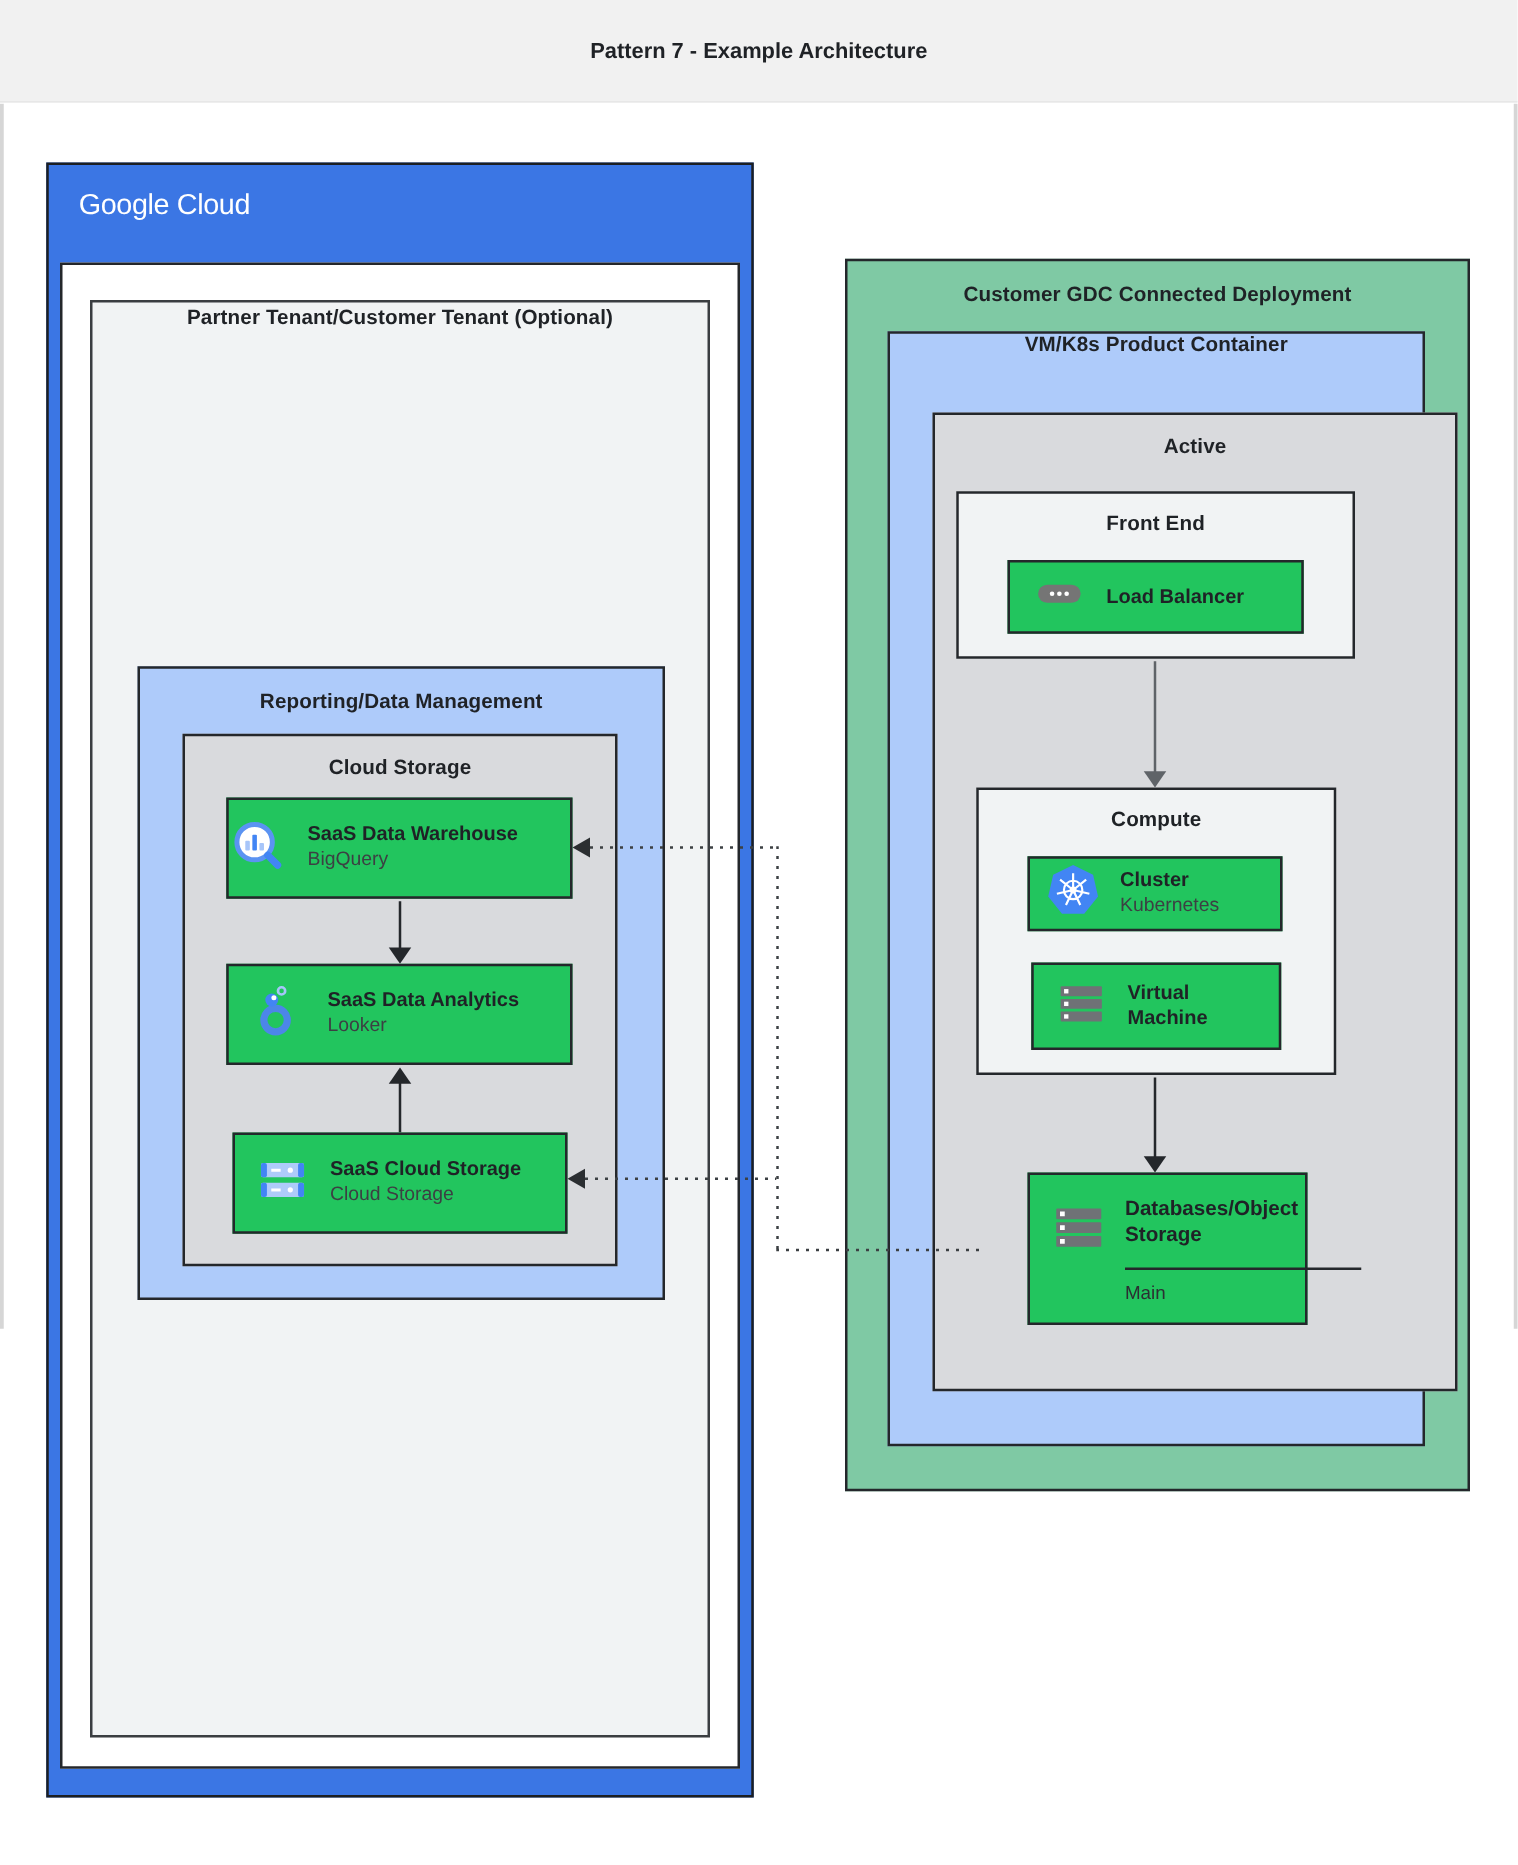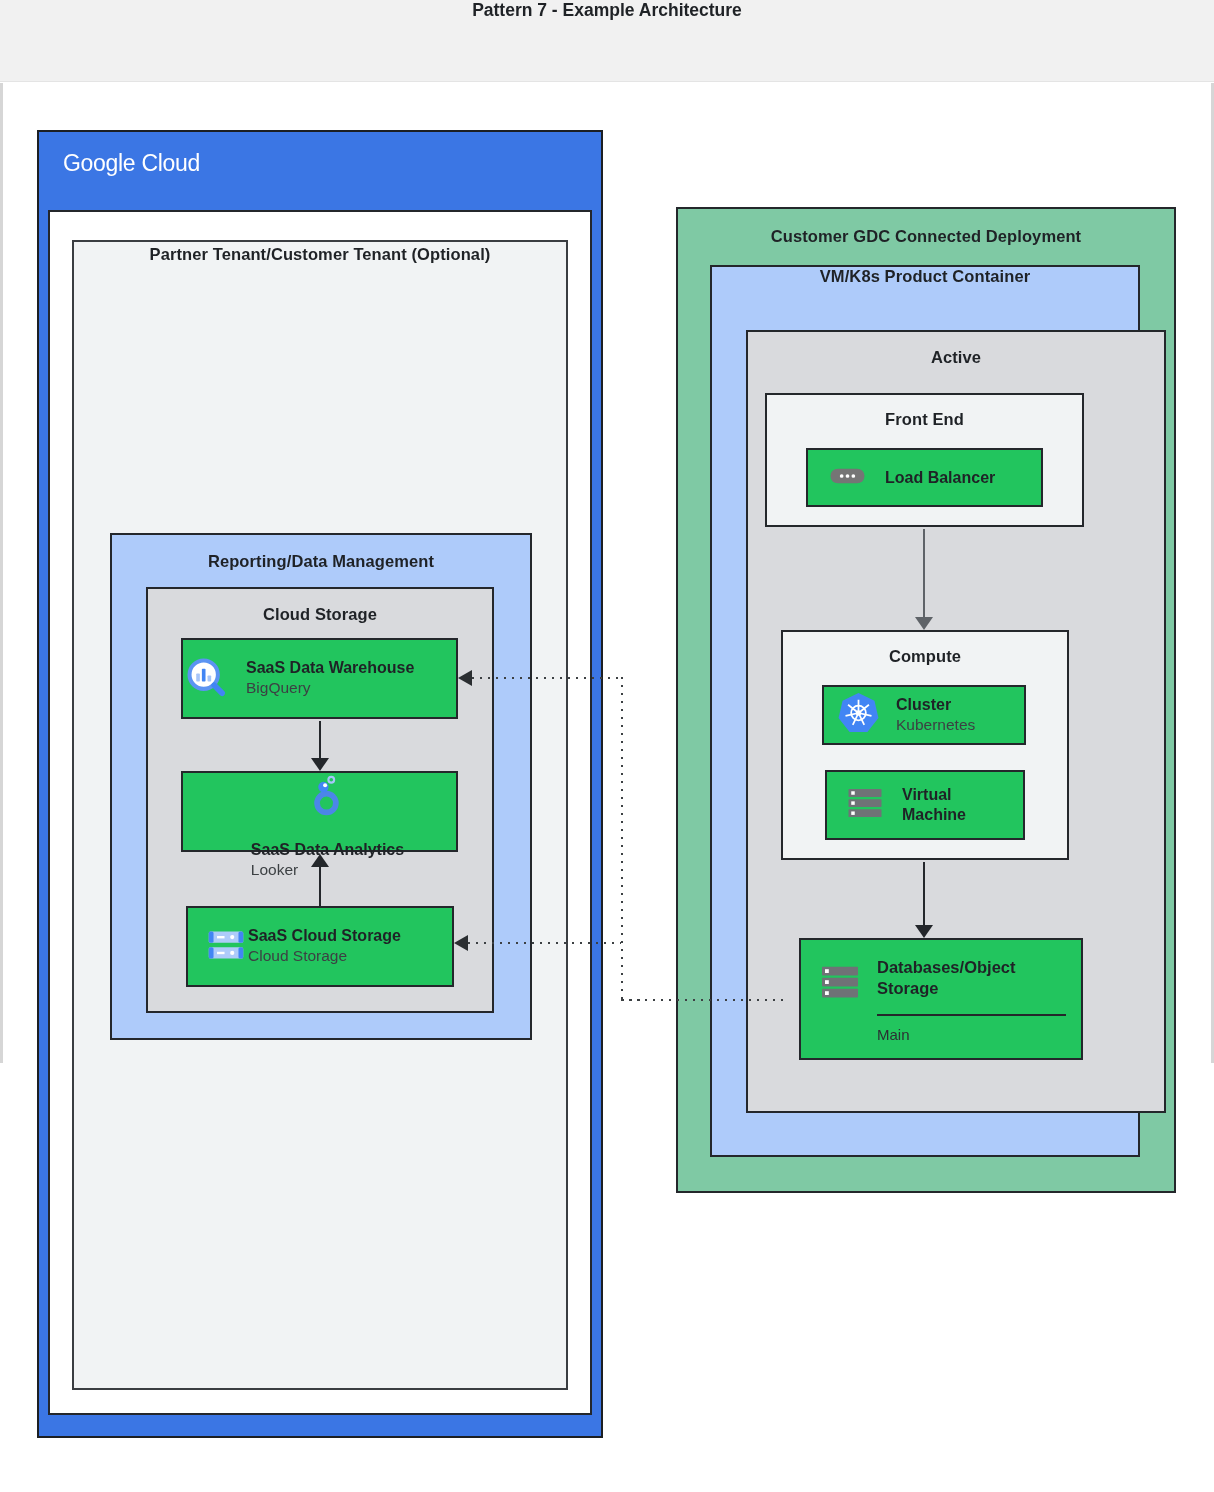--- a/index.html
+++ b/index.html
@@ -8,21 +8,21 @@
     width:1214px; height:1492px; position:relative; overflow:hidden;
     font-family:"Liberation Sans","DejaVu Sans",sans-serif;
     color:#202124;
   }
   .abs { position:absolute; }
 
   
   .header {
     left:0; top:0; width:1214px; height:82px;
     background:#f1f1f1; border-bottom:1px solid #e4e4e4;
-    display:flex; justify-content:center;
+    display:flex; align-items:center; justify-content:center;
   }
   .header-title { font-size:17.5px; font-weight:700; color:#1f2226; }
 
   
   .page-edge { width:3px; background:#d6d6d6; top:83px; height:980px; }
 
   
   .box { border:2px solid #24272b; }
   .box-label {
     width:100%; text-align:center; font-weight:700; font-size:16.5px;
@@ -106,39 +106,39 @@
   </span>
   <div class="card-text">
     <div class="card-title">SaaS Data Warehouse</div>
     <div class="card-sub">BigQuery</div>
   </div>
 </div>
 
 <div class="abs vline line-dark" style="left:319px; top:721px; height:40px;"></div>
 <div class="abs head-down dark" style="left:311px; top:758px;"></div>
 
-<div class="abs card" style="left:181px; top:771px; width:277px; height:81px; padding-left:16px; gap:17px;flex-direction:column;">
+<div class="abs card" style="left:181px; top:771px; width:277px; height:81px; padding-left:16px; gap:17px;">
   <span>
     <svg viewBox="0 0 24 24" width="46" height="46">
       <circle cx="11.2" cy="15.7" r="4.9" fill="none" stroke="#4c86e8" stroke-width="3.0"></circle>
       <circle cx="9.6" cy="7.3" r="2.7" fill="#4285f4"></circle>
       <circle cx="10.5" cy="6.4" r="1.05" fill="#ffffff"></circle>
       <circle cx="13.7" cy="3.5" r="1.5" fill="none" stroke="#a7c5f9" stroke-width="1.1"></circle>
     </svg>
   </span>
   <div class="card-text">
     <div class="card-title">SaaS Data Analytics</div>
     <div class="card-sub">Looker</div>
   </div>
 </div>
 
 <div class="abs head-up" style="left:311px; top:854px;"></div>
 <div class="abs vline line-dark" style="left:319px; top:866px; height:40px;"></div>
 
-<div class="abs card" style="left:186px; top:906px; width:268px; height:81px; padding-left:16px; ">
+<div class="abs card" style="left:186px; top:906px; width:268px; height:81px; padding-left:16px; gap:16px;">
   <span>
     <svg viewBox="0 0 24 24" width="44" height="44">
       <g>
         <rect x="2.6" y="4.6" width="18.8" height="6.2" rx="0.9" fill="#aecbfa"></rect>
         <rect x="2.6" y="4.6" width="2.6" height="6.2" rx="0.9" fill="#4285f4"></rect>
         <rect x="18.8" y="4.6" width="2.6" height="6.2" rx="0.9" fill="#4285f4"></rect>
         <rect x="7.1" y="7.1" width="4.1" height="1.3" fill="#ffffff"></rect>
         <circle cx="15.4" cy="7.7" r="1.15" fill="#ffffff"></circle>
       </g>
       <g>
@@ -221,21 +221,21 @@
         <rect x="4.5" y="16.6" width="1.9" height="1.9"></rect>
       </g>
     </svg>
   </span>
   <div class="card-title" style="width:100px;">Virtual Machine</div>
 </div>
 
 <div class="abs vline line-dark" style="left:923px; top:862px; height:64px;"></div>
 <div class="abs head-down dark" style="left:915px; top:925px;"></div>
 
-<div class="abs card" style="left:799px; top:938px; width:284px; height:122px; display:block;">
+<div class="abs card" style="left:822px; top:938px; width:224px; height:122px; display:block;">
   <span class="abs" style="left:15px; top:18px;">
     <svg viewBox="0 0 24 24" width="48" height="48">
       <g fill="#6f7276">
         <rect x="3" y="4.4" width="18" height="4.3" rx="0.4"></rect>
         <rect x="3" y="9.9" width="18" height="4.3" rx="0.4"></rect>
         <rect x="3" y="15.4" width="18" height="4.3" rx="0.4"></rect>
       </g>
       <g fill="#ffffff">
         <rect x="4.5" y="5.6" width="1.9" height="1.9"></rect>
         <rect x="4.5" y="11.1" width="1.9" height="1.9"></rect>

